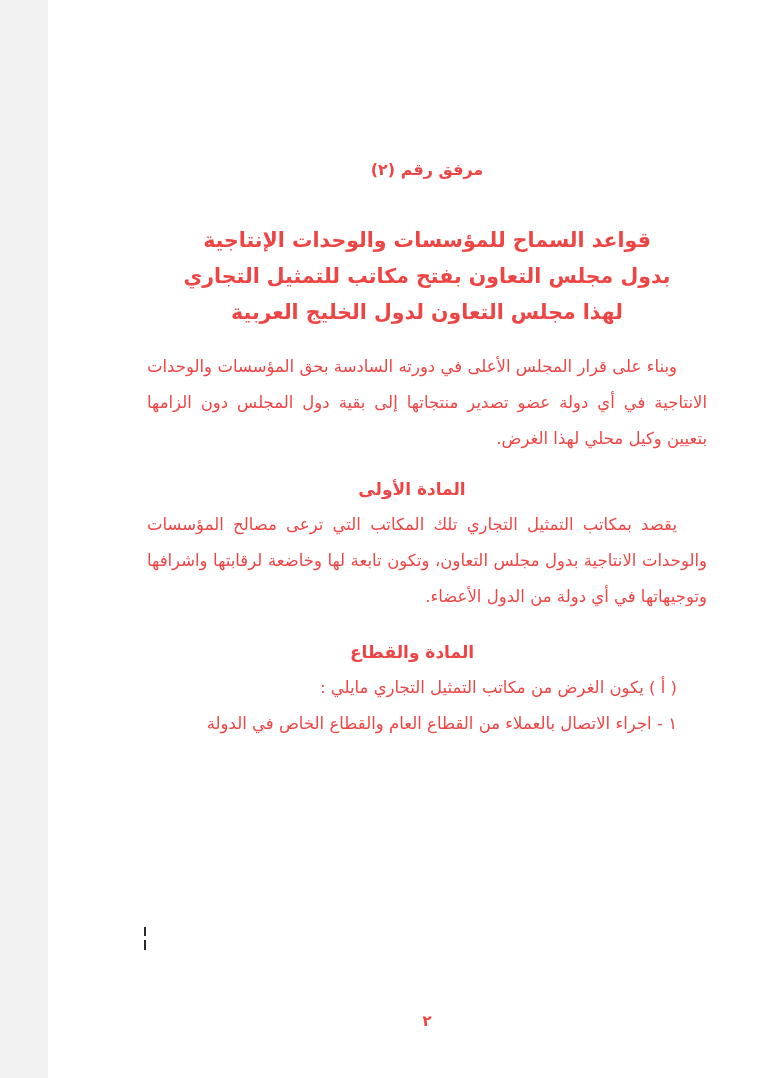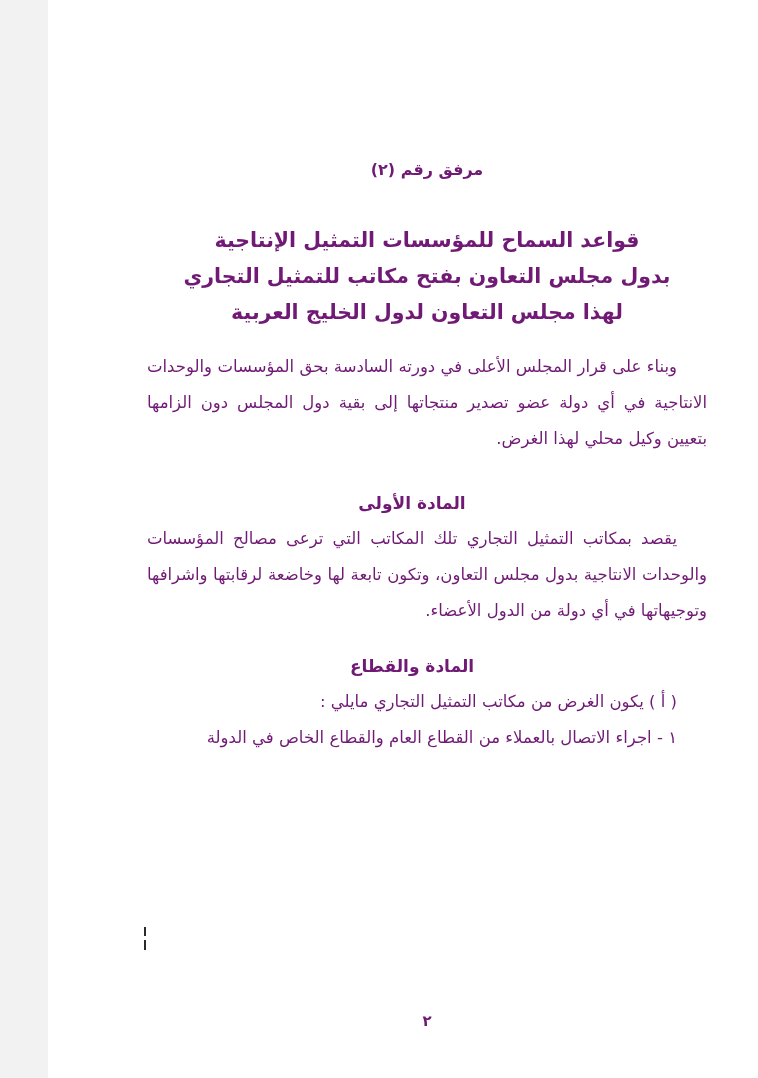--- a/index.html
+++ b/index.html
@@ -5,21 +5,21 @@
   html, body { margin: 0; padding: 0; }
   body {
     width: 758px; height: 1078px;
     background: #f2f2f2;
     font-family: "DejaVu Sans", sans-serif;
   }
   .page {
     position: relative;
     width: 710px; height: 1078px;
     background: #ffffff;
-    color: #701a75;
+    color: #ef4444;
     overflow: hidden;
     direction: rtl;
   }
   .attachment-label {
     position: absolute;
     top: 160px; left: 0; width: 758px;
     text-align: center;
     font-size: 16px; font-weight: bold;
     letter-spacing: 0.5px;
   }
@@ -42,21 +42,21 @@
     margin: 0;
     text-indent: 30px;
   }
   .article-heading {
     margin: 0;
     font-weight: bold;
     text-align: center;
     text-indent: 0;
     font-size: 17px;
   }
-  .article-heading.first  { margin-top: 28px; }
+  .article-heading.first  { margin-top: 14px; }
   .article-heading.second { margin-top: 19px; }
   .item-line { text-align: right; }
   .item-a { text-indent: 58px; }
   .item-1 { text-indent: 38px; }
   .scan-artifact {
     position: absolute;
     left: 96px; top: 927px;
     width: 2px; height: 23px;
     background: linear-gradient(#2a2a2a 0 38%, transparent 38% 58%, #2a2a2a 58% 100%);
   }
@@ -68,21 +68,21 @@
   }
 </style>
 </head>
 <body>
 
 <div class="page">
 
   <div class="attachment-label">مرفق رقم (٢)</div>
 
   <div class="doc-title">
-    <span>قواعد السماح للمؤسسات التمثيل الإنتاجية</span>
+    <span>قواعد السماح للمؤسسات والوحدات الإنتاجية</span>
     <span>بدول مجلس التعاون بفتح مكاتب للتمثيل التجاري</span>
     <span>لهذا مجلس التعاون لدول الخليج العربية</span>
   </div>
 
   <div class="body-block">
 
 
     <p>وبناء على قرار المجلس الأعلى في دورته السادسة بحق المؤسسات والوحدات الانتاجية في أي دولة عضو تصدير منتجاتها إلى بقية دول المجلس دون الزامها بتعيين وكيل محلي لهذا الغرض.</p>
 
 

